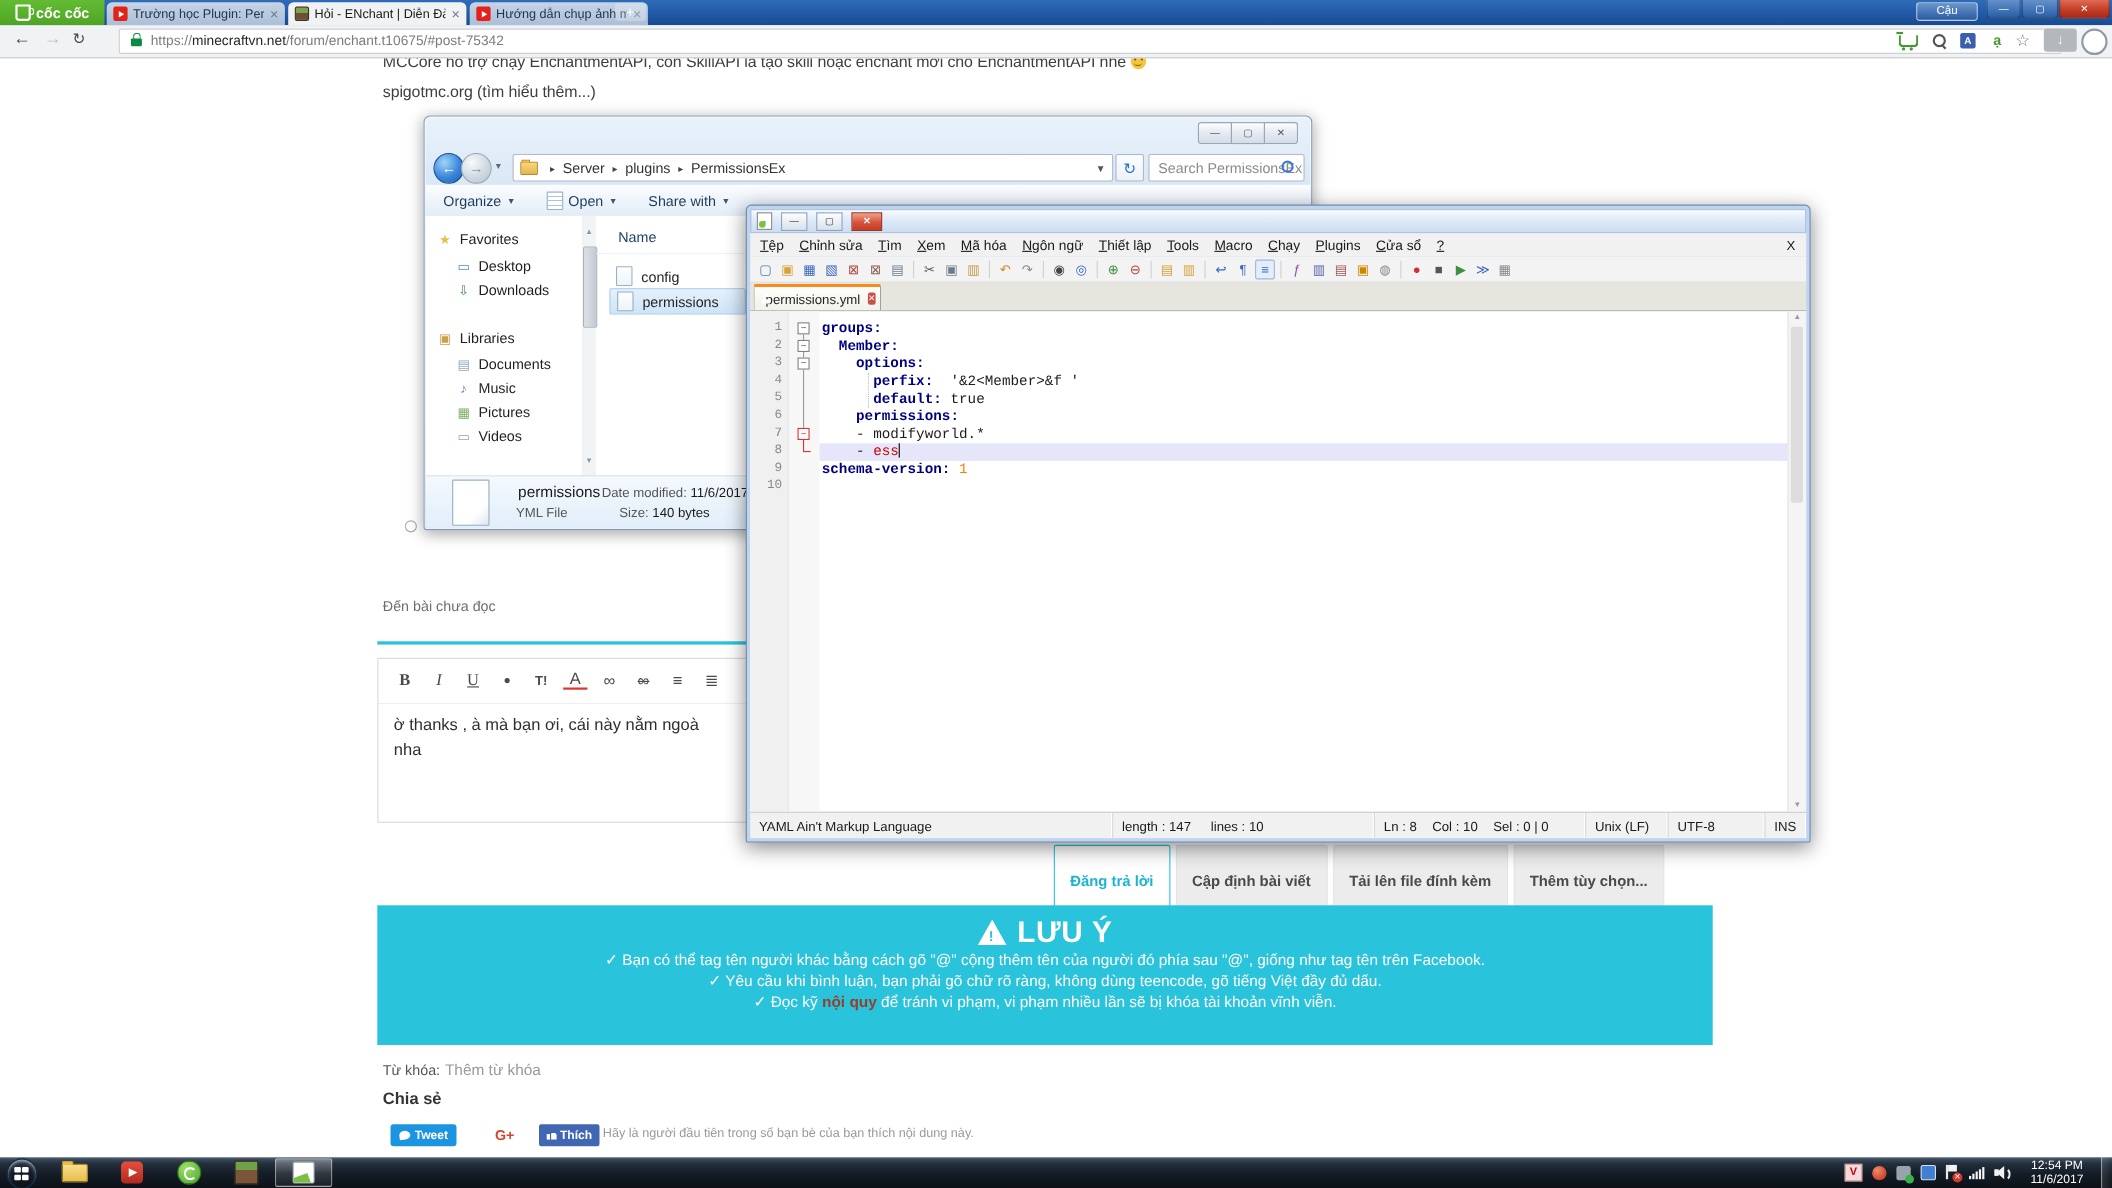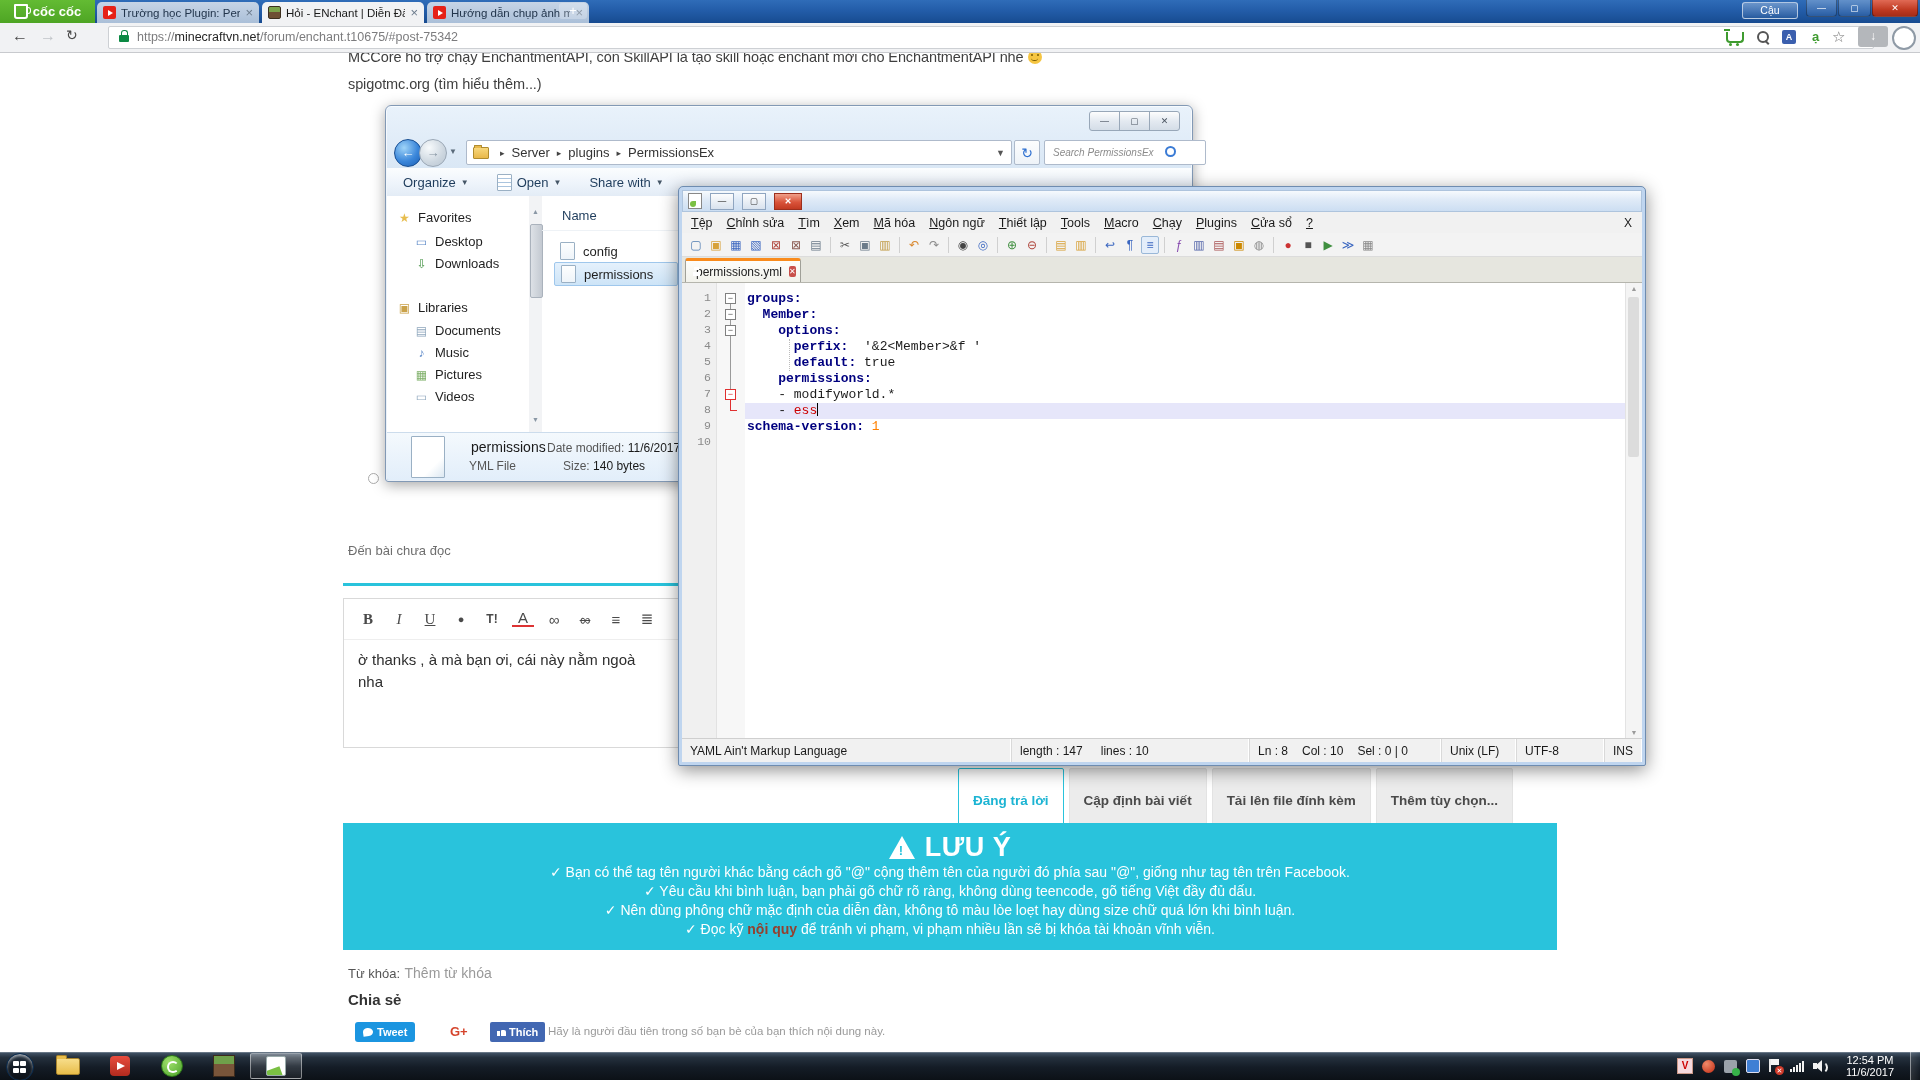--- a/index.html
+++ b/index.html
@@ -111,22 +111,22 @@
   .navcirc.fwd{left:27px;top:1px;background:radial-gradient(circle at 35% 30%,#f7fafc,#ccd6df 60%,#b9c5d1);border:1px solid #9aa7b5;color:#8795a3;}
   .navdrop{position:absolute;left:57px;top:9px;font-size:8px;color:#5a6a7a;}
   .ex-crumb{position:absolute;left:74px;top:2px;width:546px;height:25px;background:#fff;border:1px solid #aebacb;border-radius:2px;
     display:flex;align-items:center;padding:0 6px;font-size:13px;color:#333;box-sizing:border-box;}
   .foldico{width:14px;height:10px;background:linear-gradient(#f7d77c,#e8b84a);border:1px solid #b08c2e;border-radius:1px;position:relative;margin-right:4px;}
   .foldico::before{content:"";position:absolute;left:0;top:-3px;width:6px;height:2px;background:#e8b84a;border:1px solid #b08c2e;border-bottom:none;border-radius:1px 1px 0 0;}
   .csep{font-size:9px;color:#444;margin:0 7px;}
   .crumb-drop{margin-left:auto;font-size:9px;color:#555;}
   .ex-refresh{position:absolute;left:622px;top:2px;width:26px;height:25px;background:linear-gradient(#fcfdfe,#eef3f8);
     border:1px solid #aebacb;border-radius:2px;color:#2d6fd0;font-size:14px;text-align:center;line-height:24px;box-sizing:border-box;}
-  .ex-search{position:absolute;left:652px;top:2px;width:162px;height:25px;background:#fff;border:1px solid #aebacb;border-radius:2px;
-    font-size:10px;font-style:italic;color:#8b8b8b;line-height:23px;padding-left:8px;box-sizing:border-box;}
+  .ex-search{position:absolute;left:652px;top:2px;width:142px;height:25px;background:#fff;border:1px solid #aebacb;border-radius:2px;
+    font-size:13px;color:#8b8b8b;line-height:23px;padding-left:8px;box-sizing:border-box;}
   .ex-toolbar{position:absolute;left:1px;right:1px;top:62px;height:28px;background:linear-gradient(#fbfdfe,#eef4fb 55%,#e3ecf6);
     border-bottom:1px solid #d3dfeb;display:flex;align-items:center;gap:28px;padding-left:16px;font-size:13px;color:#1e3c5c;}
   .ex-toolbar .titem{display:flex;align-items:center;gap:5px;}
   .tdrop{font-size:8px;color:#456;}
   .noteico{width:13px;height:15px;background:#fff;border:1px solid #9ab0c4;border-radius:1px;
     background-image:repeating-linear-gradient(#fff 0 3px,#aac4de 3px 4px);}
   .ex-body{position:absolute;left:1px;right:1px;top:90px;height:237px;background:#fff;}
   #ex-nav-items{position:absolute;left:0;top:0;width:142px;height:100%;}
   .exnav{position:absolute;left:10px;display:flex;align-items:center;gap:6px;font-size:13px;color:#1f1f1f;}
   .exnav.child{left:27px;}
@@ -296,21 +296,20 @@
 
     <div id="notice" class="abs" style="left:343px;top:771px;width:1214px;height:127px;">
       <div class="ntitlerow">
         <div class="ntri">
             <span>!</span>
           </div>
         <span class="ntitle">LƯU Ý</span>
       </div>
       <div class="nline">✓ Bạn có thể tag tên người khác bằng cách gõ "@" cộng thêm tên của người đó phía sau "@", giống như tag tên trên Facebook.</div>
       <div class="nline">✓ Yêu cầu khi bình luận, bạn phải gõ chữ rõ ràng, không dùng teencode, gõ tiếng Việt đầy đủ dấu.</div>
-      <div class="nline">✓ Nên dùng phông chữ mặc định của diễn đàn, không tô màu lòe loẹt hay dùng size chữ quá lớn khi bình luận.</div>
       <div class="nline"><span>✓ Đọc kỹ </span><span class="nlink">nội quy</span><span> để tránh vi phạm, vi phạm nhiều lần sẽ bị khóa tài khoản vĩnh viễn.</span></div>
     </div>
 
     <div class="abs" style="left:348px;top:912px;">
       <span class="kwlabel">Từ khóa:</span>
       <span class="kwvalue">Thêm từ khóa</span>
     </div>
     <div class="abs sharetitle" style="left:348px;top:939px;">Chia sẻ</div>
 
     <div class="tweetbtn" style="left:355px;top:970px;">

